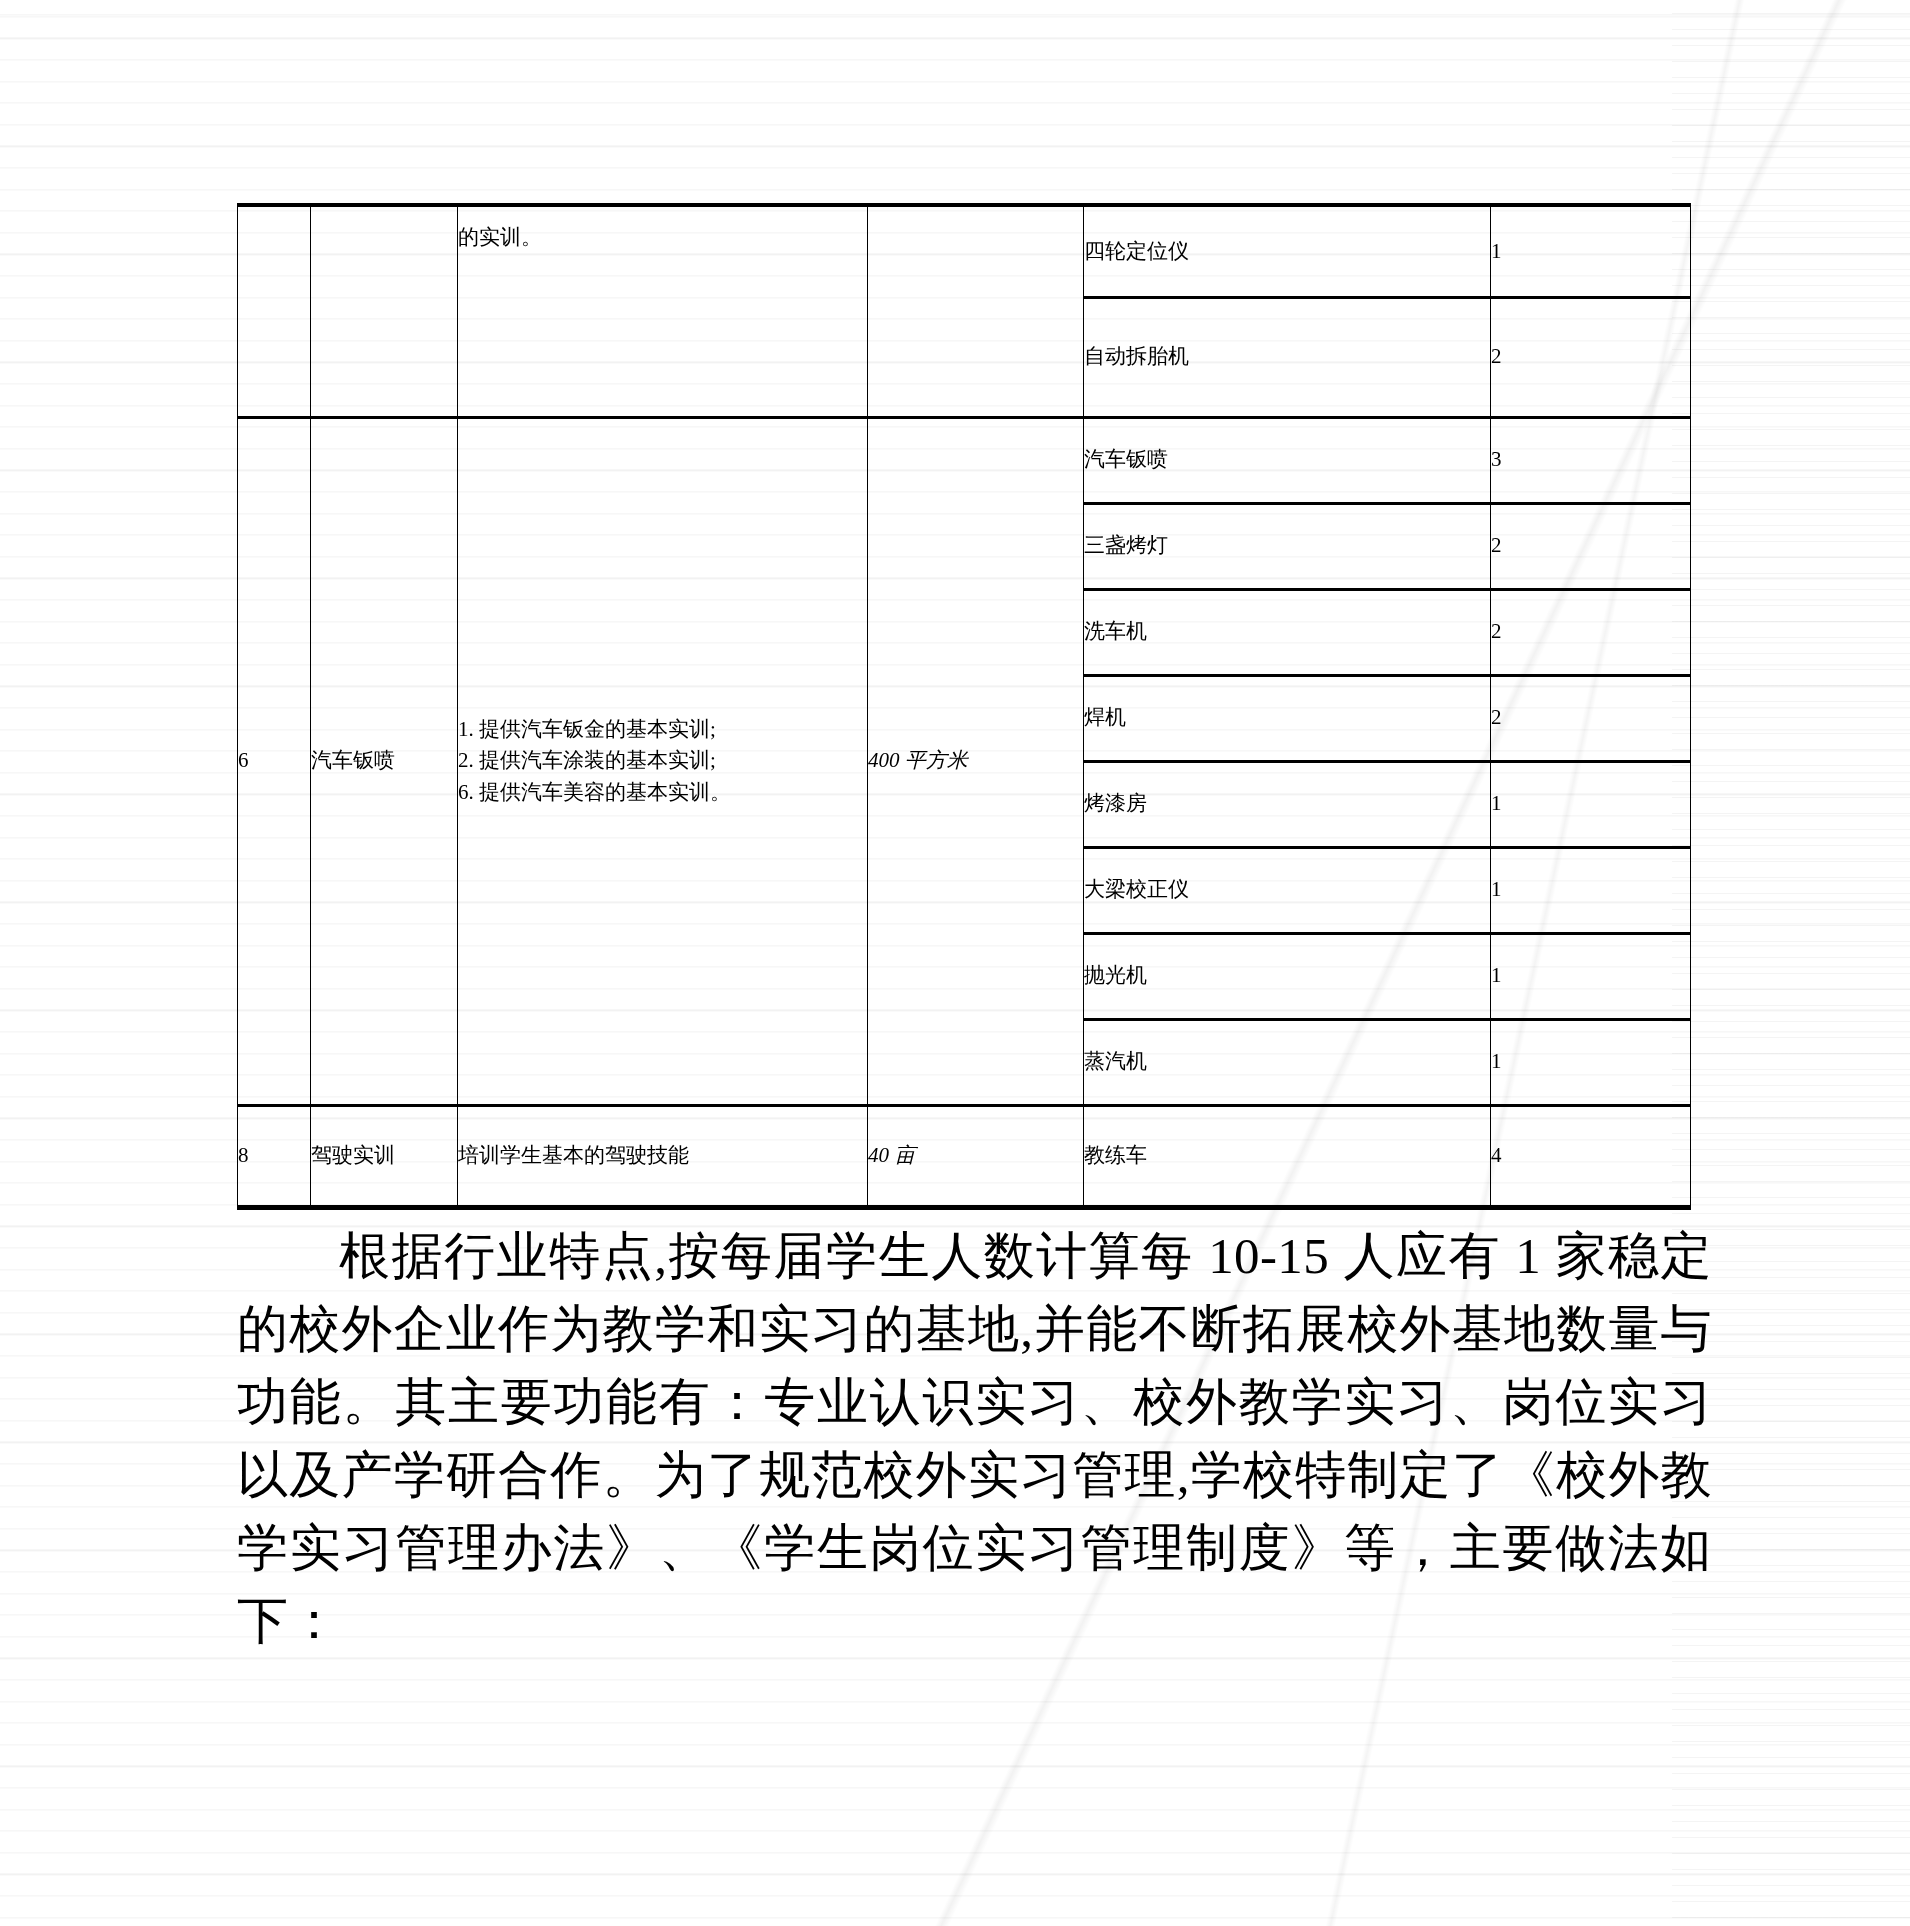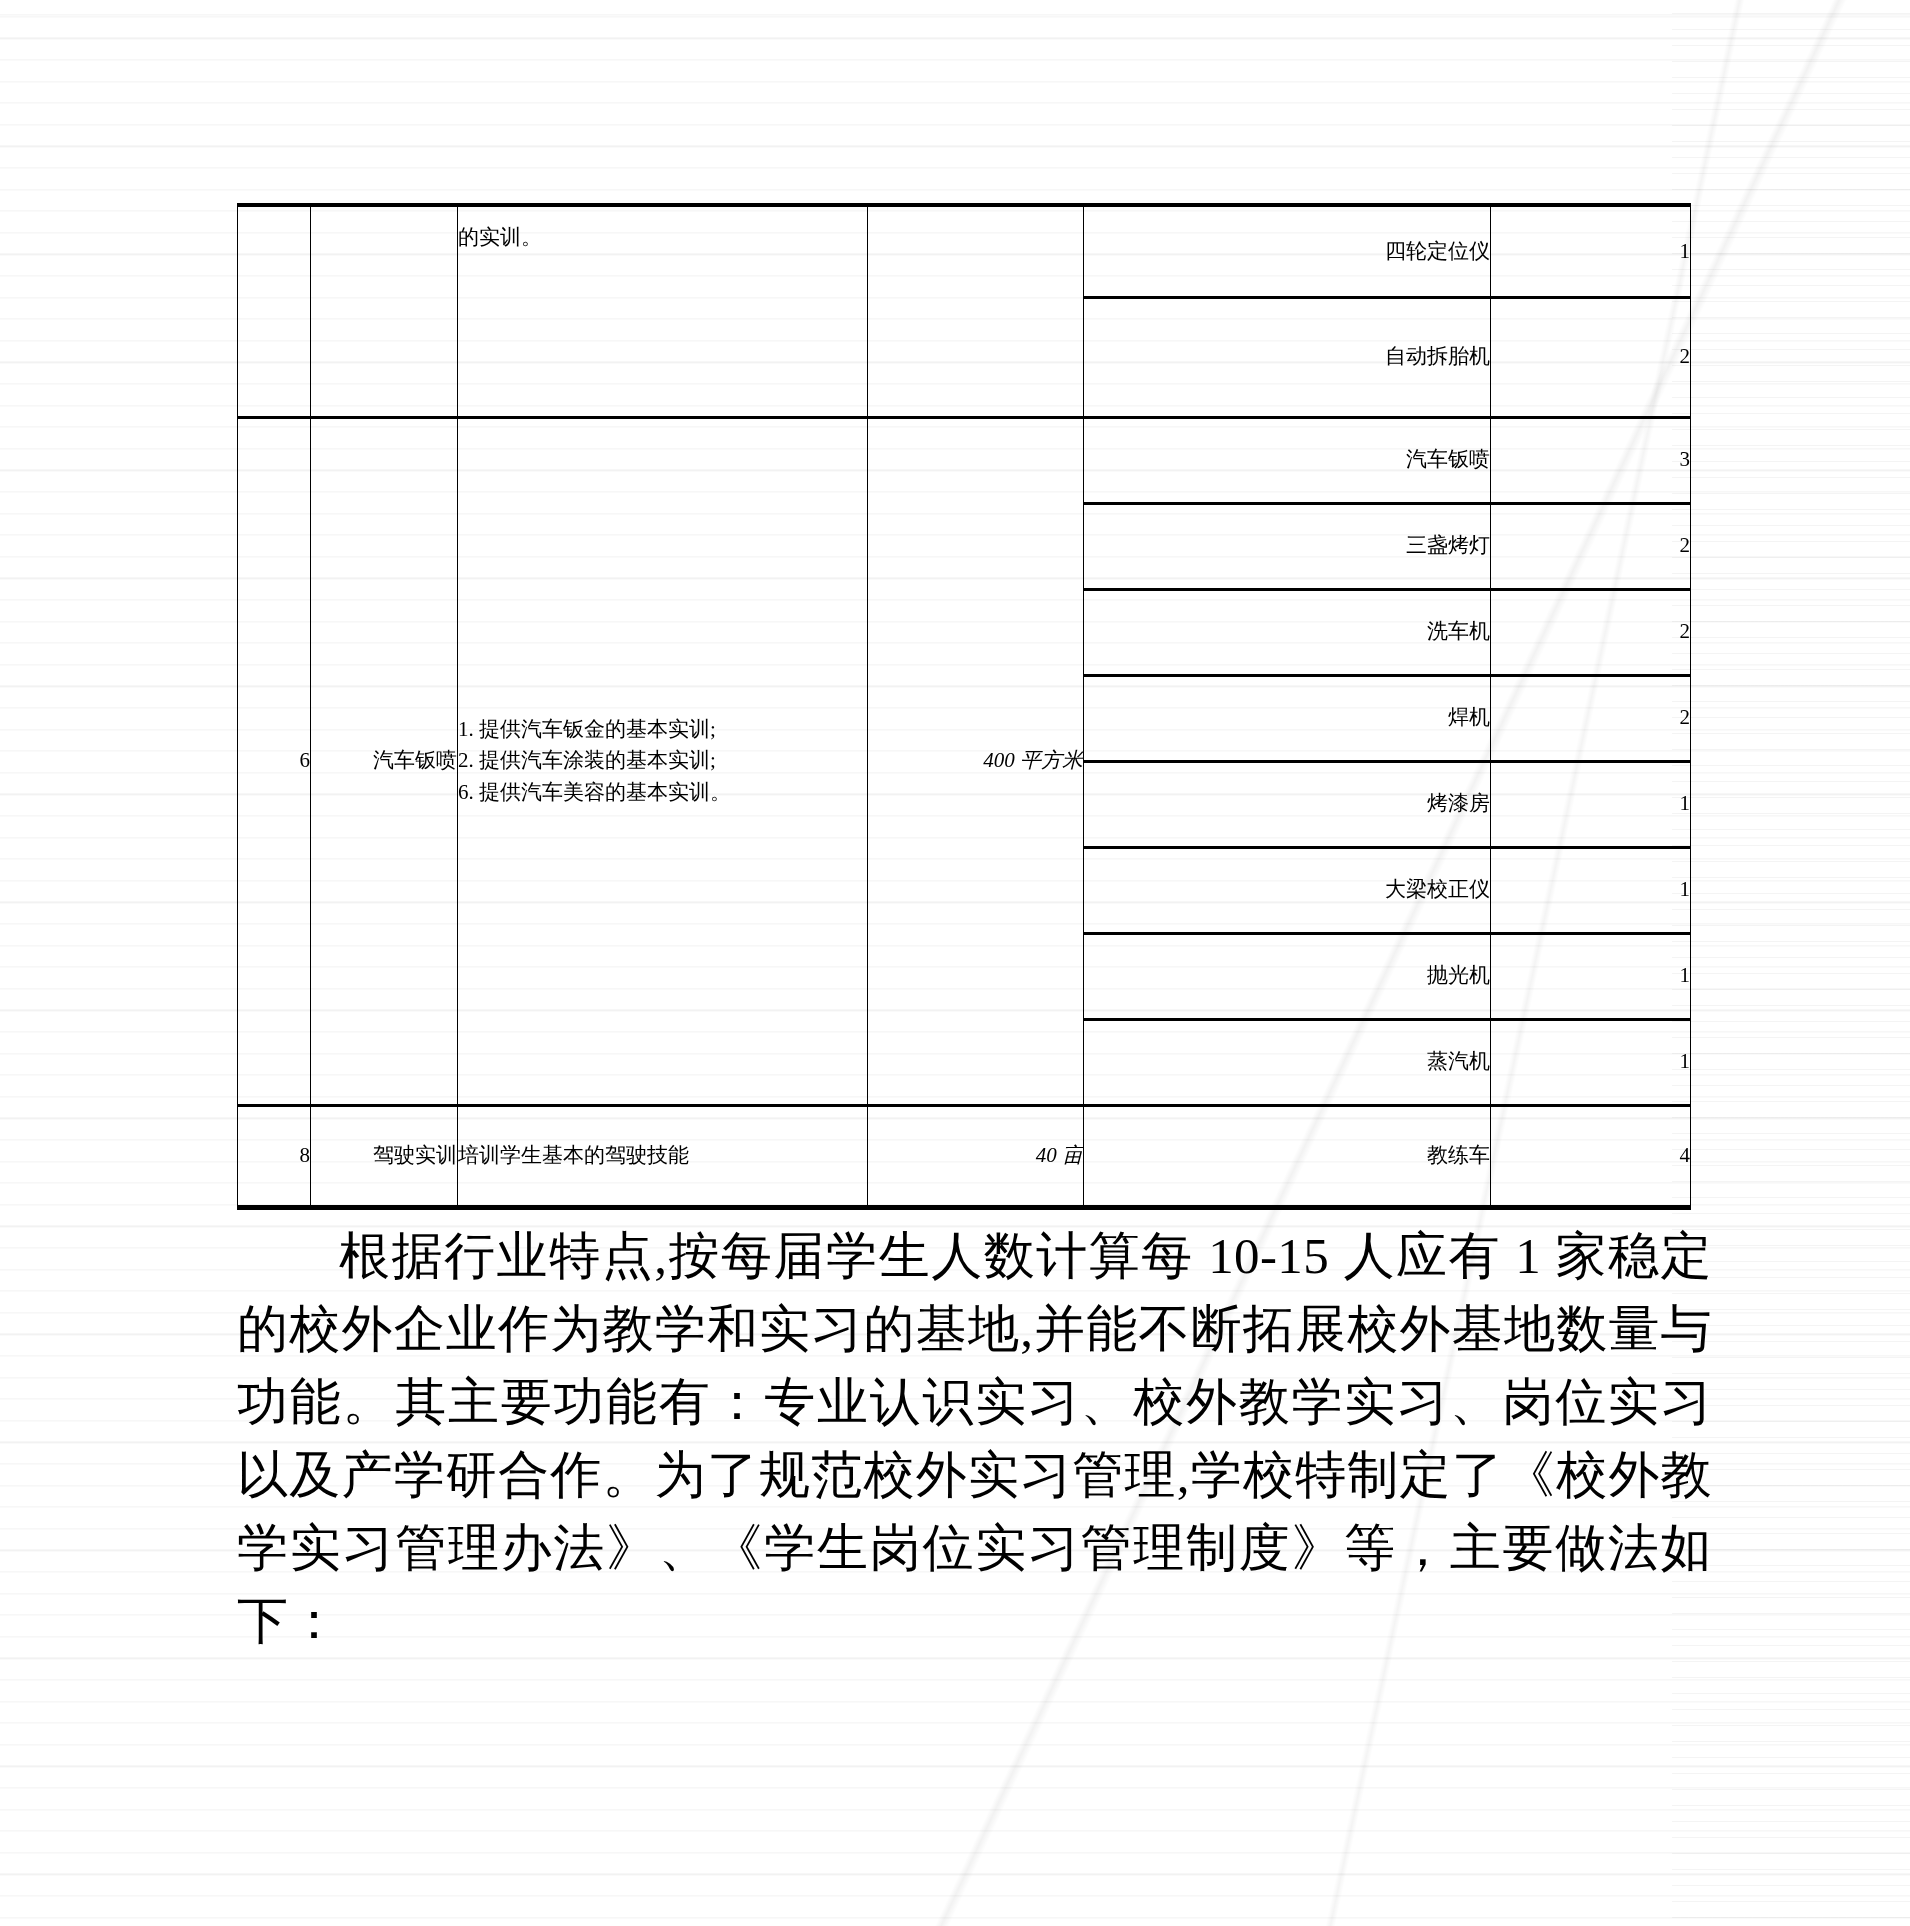--- a/index.html
+++ b/index.html
@@ -28,21 +28,21 @@
     width:1453px;border-collapse:collapse;table-layout:fixed;
     border:1.9px solid #000;border-top-width:4.6px;border-bottom-width:5px;
   }
   table.facilities td{
     border:1.5px solid #000;
     border-top-width:3.5px;border-bottom-width:3.5px;
     font-size:21px;line-height:1.5;
     vertical-align:middle;overflow:hidden;
     padding:0;
   }
-  td.no,td.qty,td.area,td.equip,td.name{text-align:right;}
+  td.no,td.qty,td.area,td.equip,td.name{text-align:left;}
   td.name{line-height:1.8;padding:0 16px;}
   td.area{white-space:nowrap;font-style:italic;}
   td.desc{
     text-align:left;vertical-align:middle;
     padding:9.2px 17.7px 9.2px 22.3px;line-height:2.42;
   }
   td.desc.top{vertical-align:top;padding-top:15.4px;}
   tr.r-a1{height:92px;}
   tr.r-a2{height:120px;}
   tr.r-eq{height:86px;}

